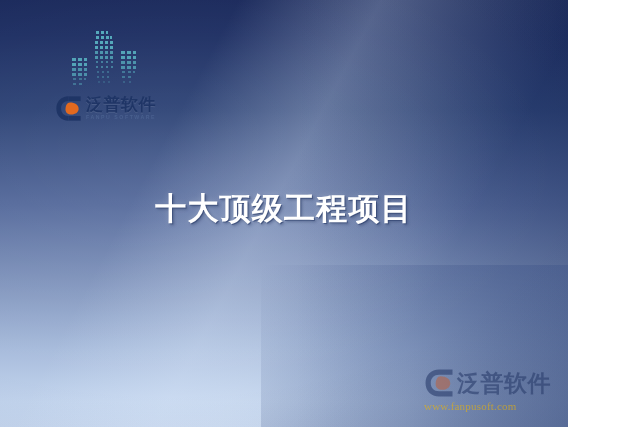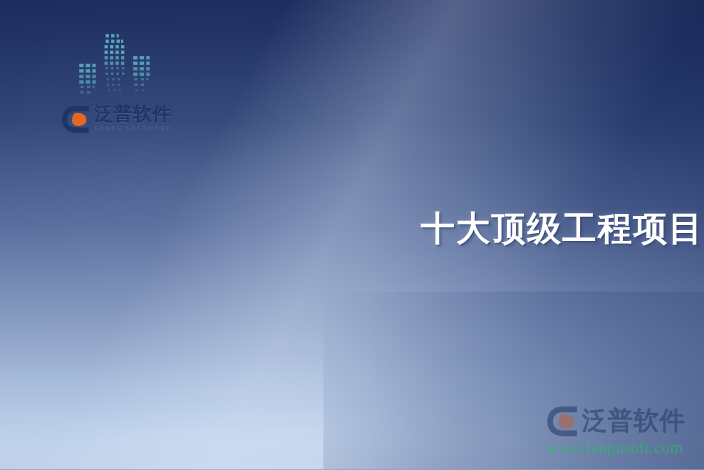--- a/index.html
+++ b/index.html
@@ -2,21 +2,21 @@
 <html><head>
 <meta charset="utf-8">
 <style>
   html, body {
     margin: 0;
     padding: 0;
     background: #ffffff;
   }
   #stage {
     position: relative;
-    width: 640px;
+    width: 568px;
     height: 427px;
     overflow: hidden;
     font-family: "Liberation Sans", "DejaVu Sans", sans-serif;
     background: #32497a;
   }
 
   
   .bg-base {
     position: absolute;
     inset: 0;
@@ -129,21 +129,21 @@
     font-family: "Liberation Sans", sans-serif;
     white-space: nowrap;
   }
 
   
   .title {
     position: absolute;
     left: 0;
     right: 0;
     top: 186px;
-    text-align: right;
+    text-align: center;
     color: #ffffff;
     font-family: "DejaVu Sans", "Liberation Sans", sans-serif;
     font-weight: bold;
     font-size: 31px;
     line-height: 45px;
     letter-spacing: 1.2px;
     text-shadow:
        1px 1px 0 rgba(40,58,104,0.55),
        2px 2px 3px rgba(33,50,95,0.45),
        0 0 6px rgba(255,255,255,0.18);
@@ -173,22 +173,22 @@
     margin-left: 3px;
     font-size: 23px;
     font-weight: bold;
     color: #2c3f6e;
     letter-spacing: 0.5px;
     font-family: "DejaVu Sans", "Liberation Sans", sans-serif;
     line-height: 1;
   }
   .wm-url {
     margin-top: 1px;
-    font-size: 15px;
-    color: #22c55e;
+    font-size: 11px;
+    color: #eab308;
     font-family: "Liberation Serif", "DejaVu Serif", serif;
     letter-spacing: 0.2px;
     white-space: nowrap;
     text-align: left;
   }
 </style>
 </head>
 <body>
 
 <div id="stage">

